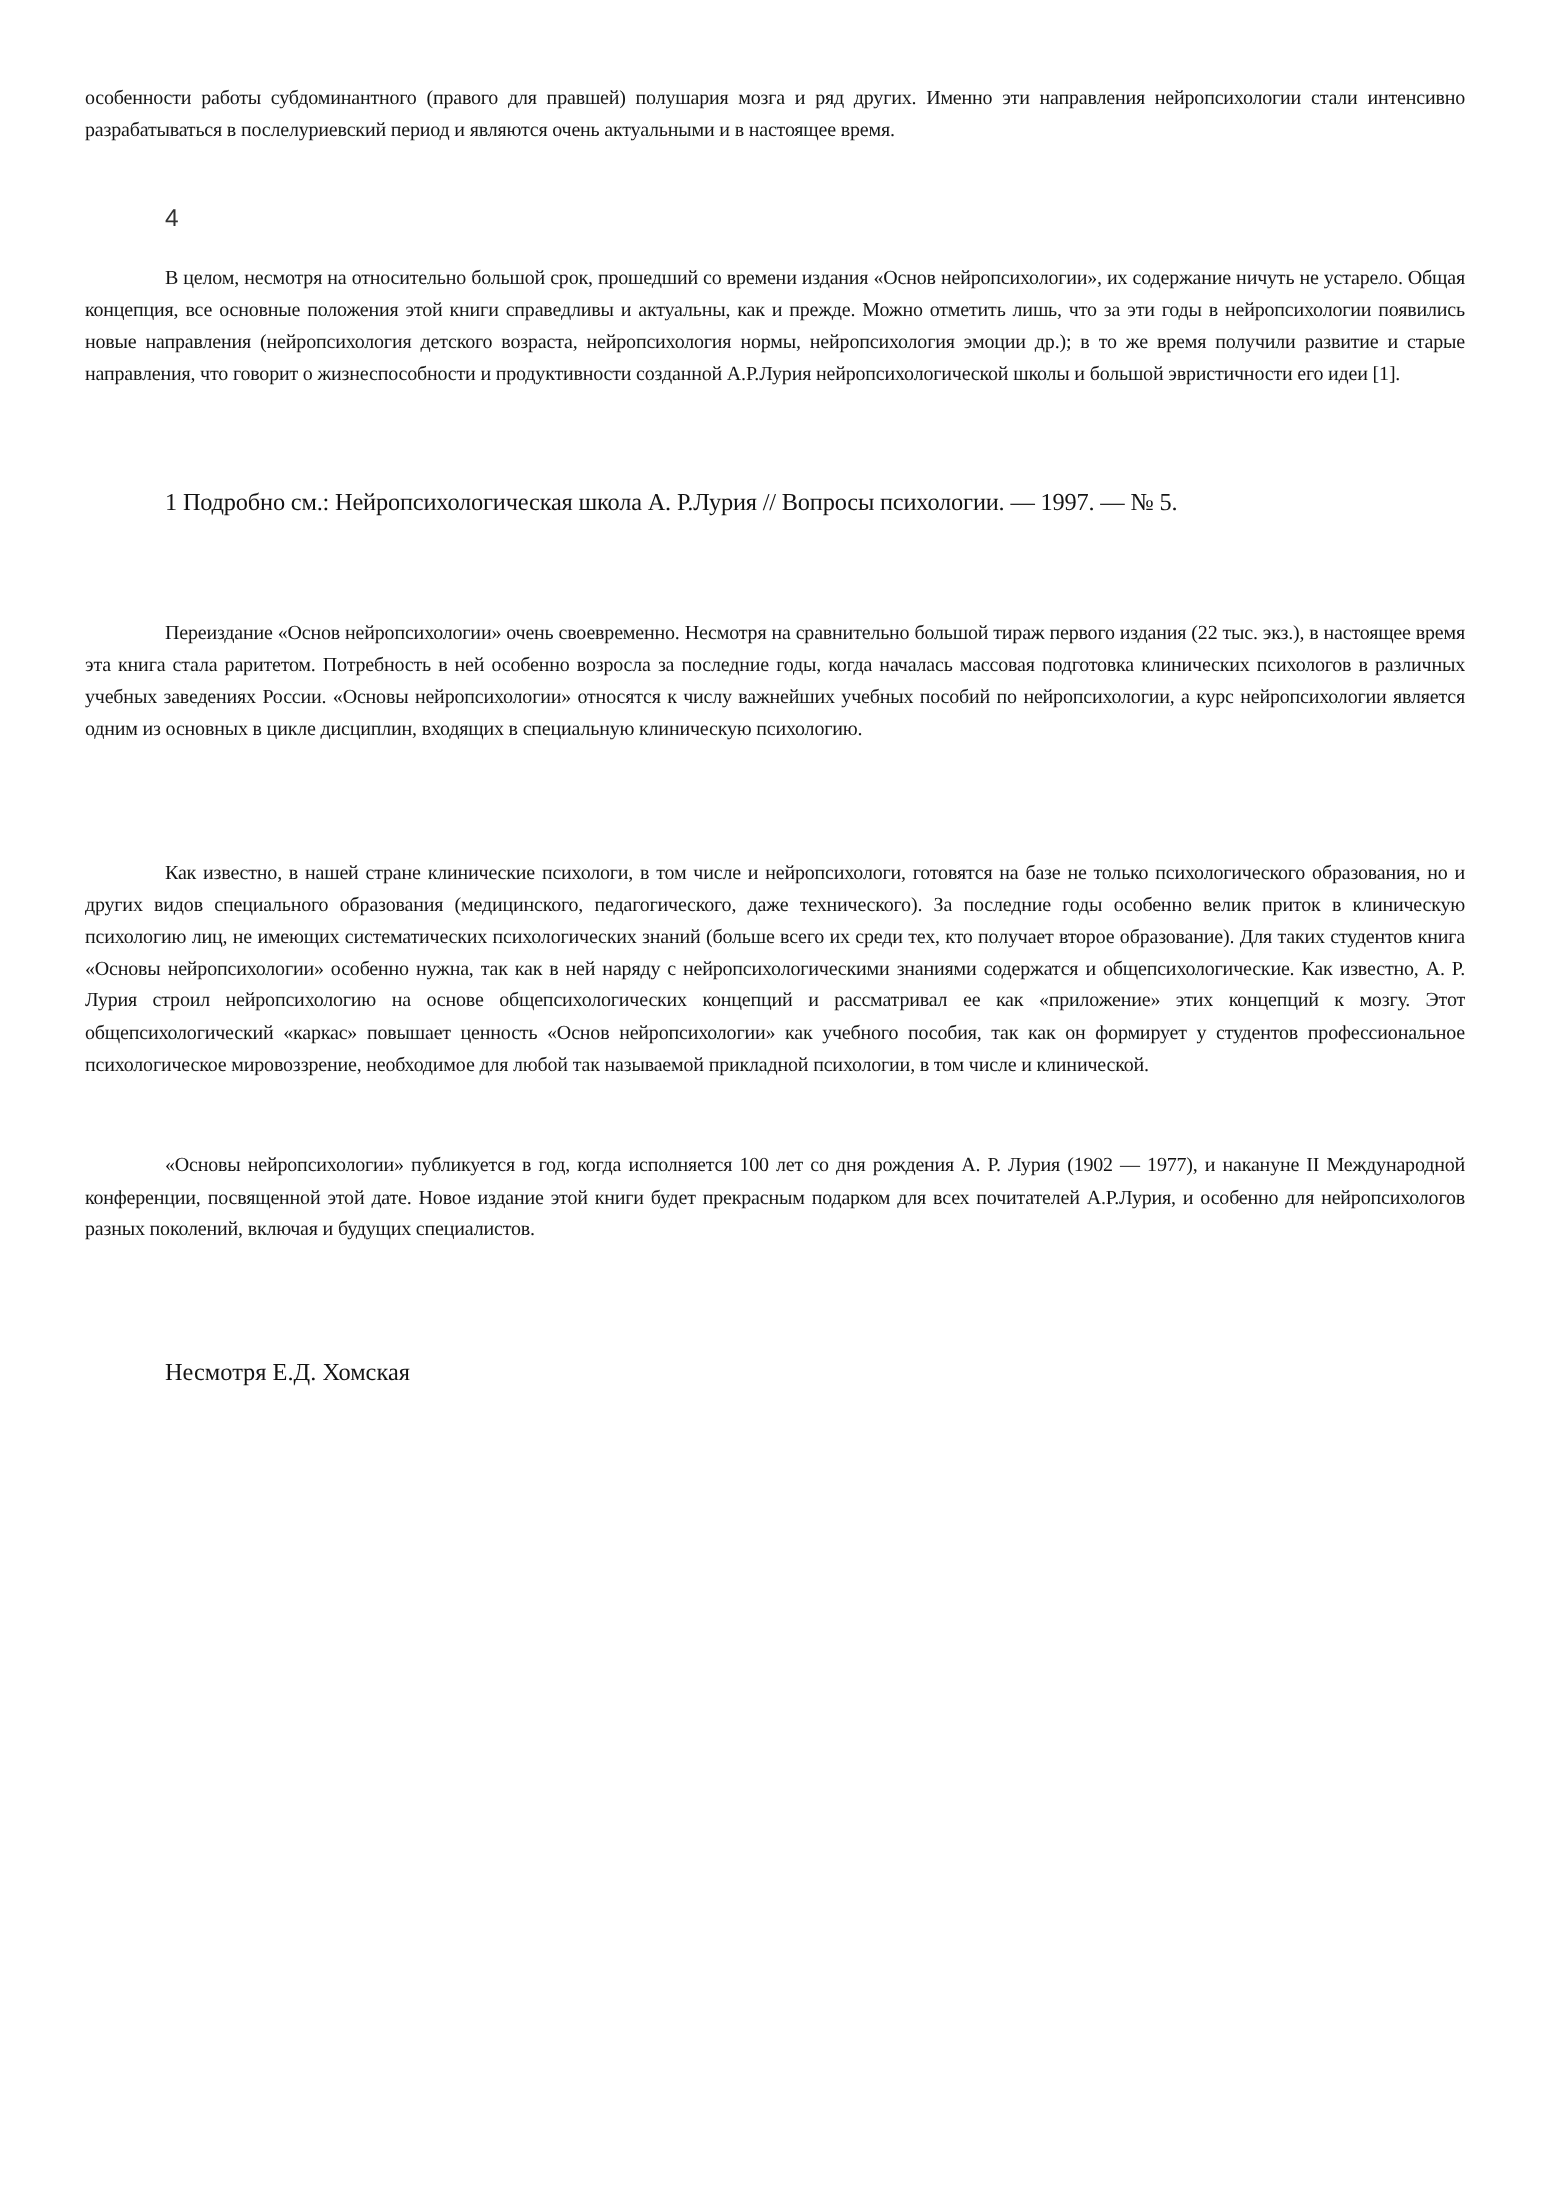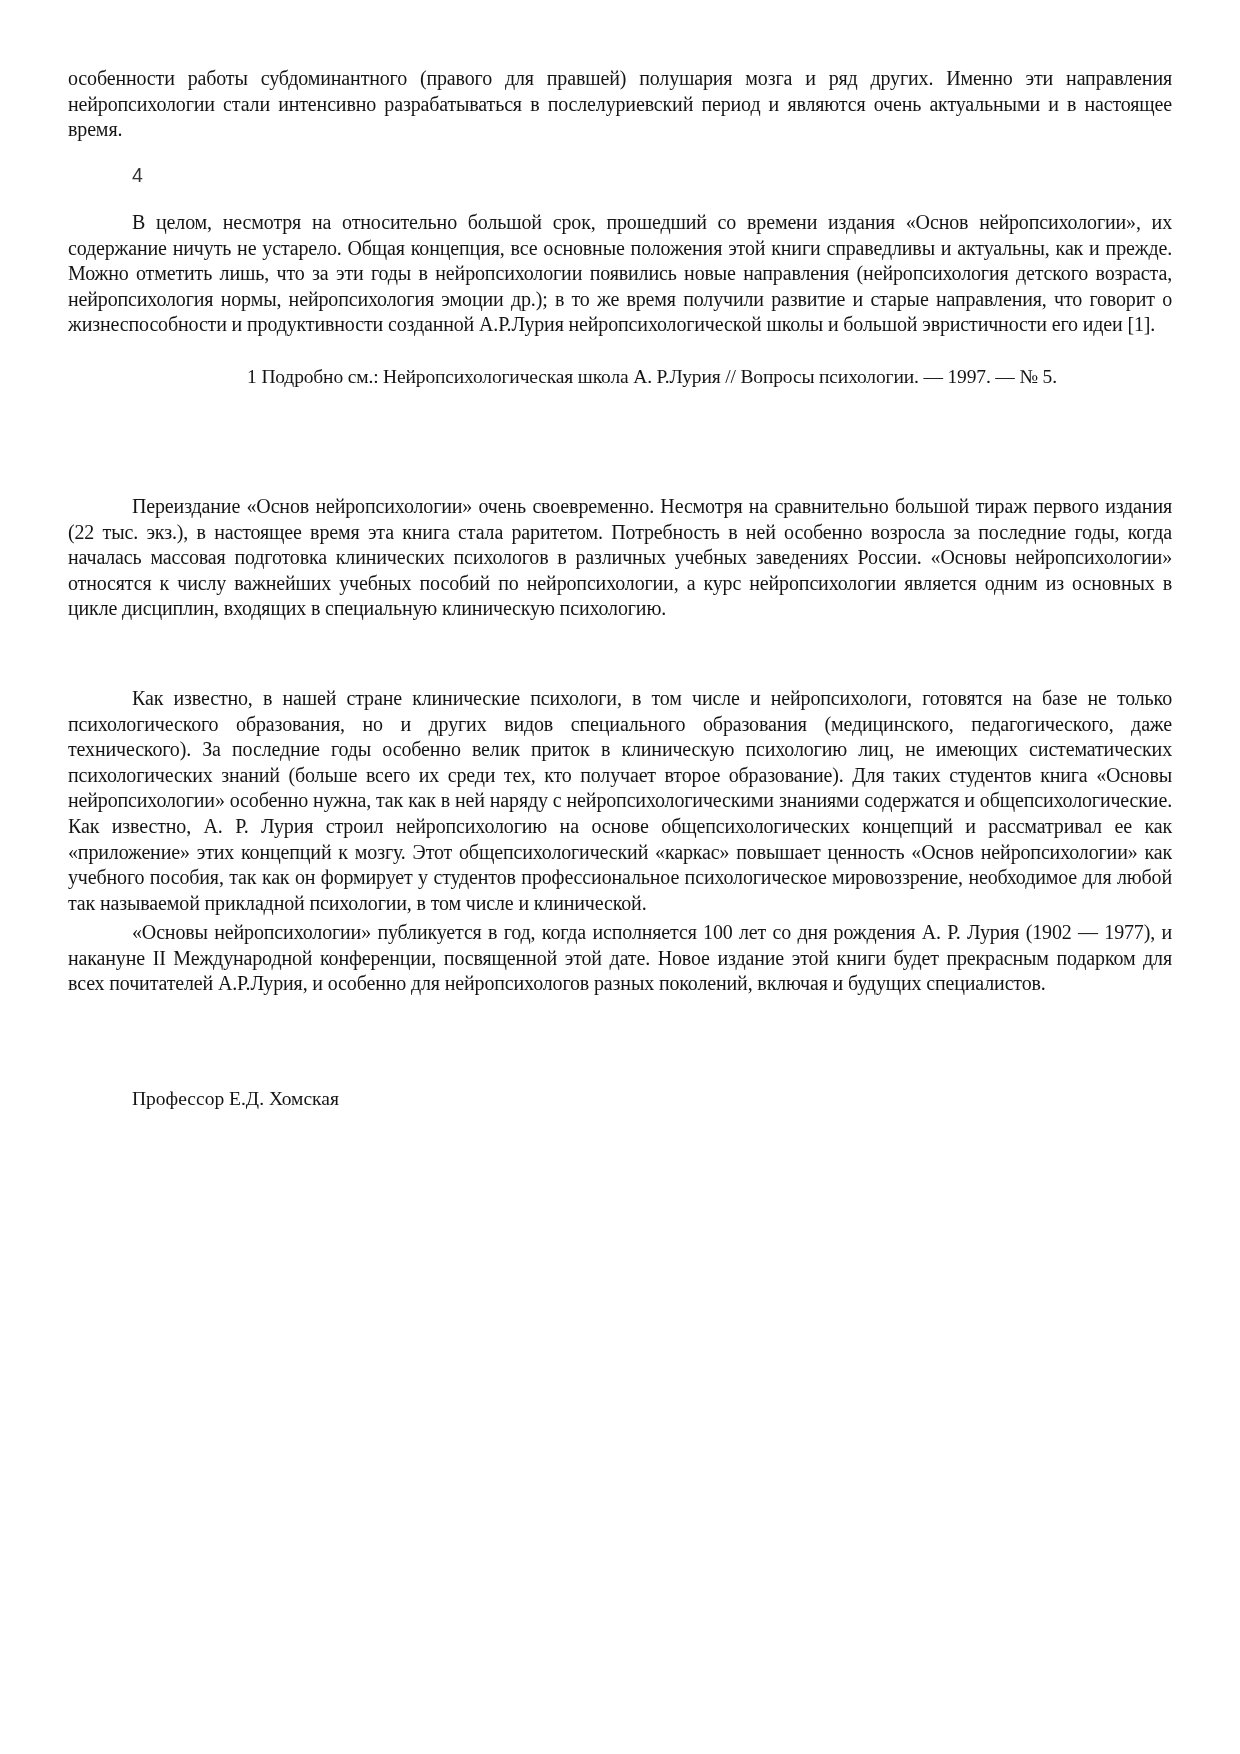--- a/index.html
+++ b/index.html
@@ -18,21 +18,21 @@
     .page {
       position: absolute;
       left: 68px;
       top: 0;
       width: 1104px;
     }
     .block {
       position: absolute;
       left: 0;
       width: 1104px;
-      font-size: 20px;
+      font-size: 16px;
       line-height: 25.6px;
       text-align: justify;
       letter-spacing: -0.15px;
     }
     .indent { text-indent: 64px; }
     .pagenum {
       position: absolute;
       left: 64px;
       font-size: 19.5px;
       line-height: 26px;
@@ -60,23 +60,23 @@
 <body>
 
 <div class="page">
 
   <p class="block" style="top:66px; margin:0;">особенности работы субдоминантного (правого для правшей) полушария мозга и ряд других. Именно эти направления нейропсихологии стали интенсивно разрабатываться в послелуриевский период и являются очень актуальными и в настоящее время.</p>
 
   <div class="pagenum" style="top:162px;">4</div>
 
   <p class="block indent" style="top:210px; margin:0;">В целом, несмотря на относительно большой срок, прошедший со времени издания «Основ нейропсихологии», их содержание ничуть не устарело. Общая концепция, все основные положения этой книги справедливы и актуальны, как и прежде. Можно отметить лишь, что за эти годы в нейропсихологии появились новые направления (нейропсихология детского возраста, нейропсихология нормы, нейропсихология эмоции др.); в то же время получили развитие и старые направления, что говорит о жизнеспособности и продуктивности созданной А.Р.Лурия нейропсихологической школы и большой эвристичности его идеи [1].</p>
 
-  <div class="footnote" style="top:364px;text-align:center;">1 Подробно см.: Нейропсихологическая школа А. Р.Лурия // Вопросы психологии. — 1997. — № 5.</div>
+  <div class="footnote" style="top:390px;">1 Подробно см.: Нейропсихологическая школа А. Р.Лурия // Вопросы психологии. — 1997. — № 5.</div>
 
   <p class="block indent" style="top:494px; margin:0;">Переиздание «Основ нейропсихологии» очень своевременно. Несмотря на сравнительно большой тираж первого издания (22 тыс. экз.), в настоящее время эта книга стала раритетом. Потребность в ней особенно возросла за последние годы, когда началась массовая подготовка клинических психологов в различных учебных заведениях России. «Основы нейропсихологии» относятся к числу важнейших учебных пособий по нейропсихологии, а курс нейропсихологии является одним из основных в цикле дисциплин, входящих в специальную клиническую психологию.</p>
 
   <p class="block indent" style="top:686px; margin:0;">Как известно, в нашей стране клинические психологи, в том числе и нейропсихологи, готовятся на базе не только психологического образования, но и других видов специального образования (медицинского, педагогического, даже технического). За последние годы особенно велик приток в клиническую психологию лиц, не имеющих систематических психологических знаний (больше всего их среди тех, кто получает второе образование). Для таких студентов книга «Основы нейропсихологии» особенно нужна, так как в ней наряду с нейропсихологическими знаниями содержатся и общепсихологические. Как известно, А. Р. Лурия строил нейропсихологию на основе общепсихологических концепций и рассматривал ее как «приложение» этих концепций к мозгу. Этот общепсихологический «каркас» повышает ценность «Основ нейропсихологии» как учебного пособия, так как он формирует у студентов профессиональное психологическое мировоззрение, необходимое для любой так называемой прикладной психологии, в том числе и клинической.</p>
 
   <p class="block indent" style="top:920px; margin:0;">«Основы нейропсихологии» публикуется в год, когда исполняется 100 лет со дня рождения А. Р. Лурия (1902 — 1977), и накануне II Международной конференции, посвященной этой дате. Новое издание этой книги будет прекрасным подарком для всех почитателей А.Р.Лурия, и особенно для нейропсихологов разных поколений, включая и будущих специалистов.</p>
 
-  <div class="signature" style="top:1086px;">Профессор Е.Д. Хомская</div>
+  <div class="signature" style="top:1086px;">Несмотря Е.Д. Хомская</div>
 
 </div>
 
 </body></html>

